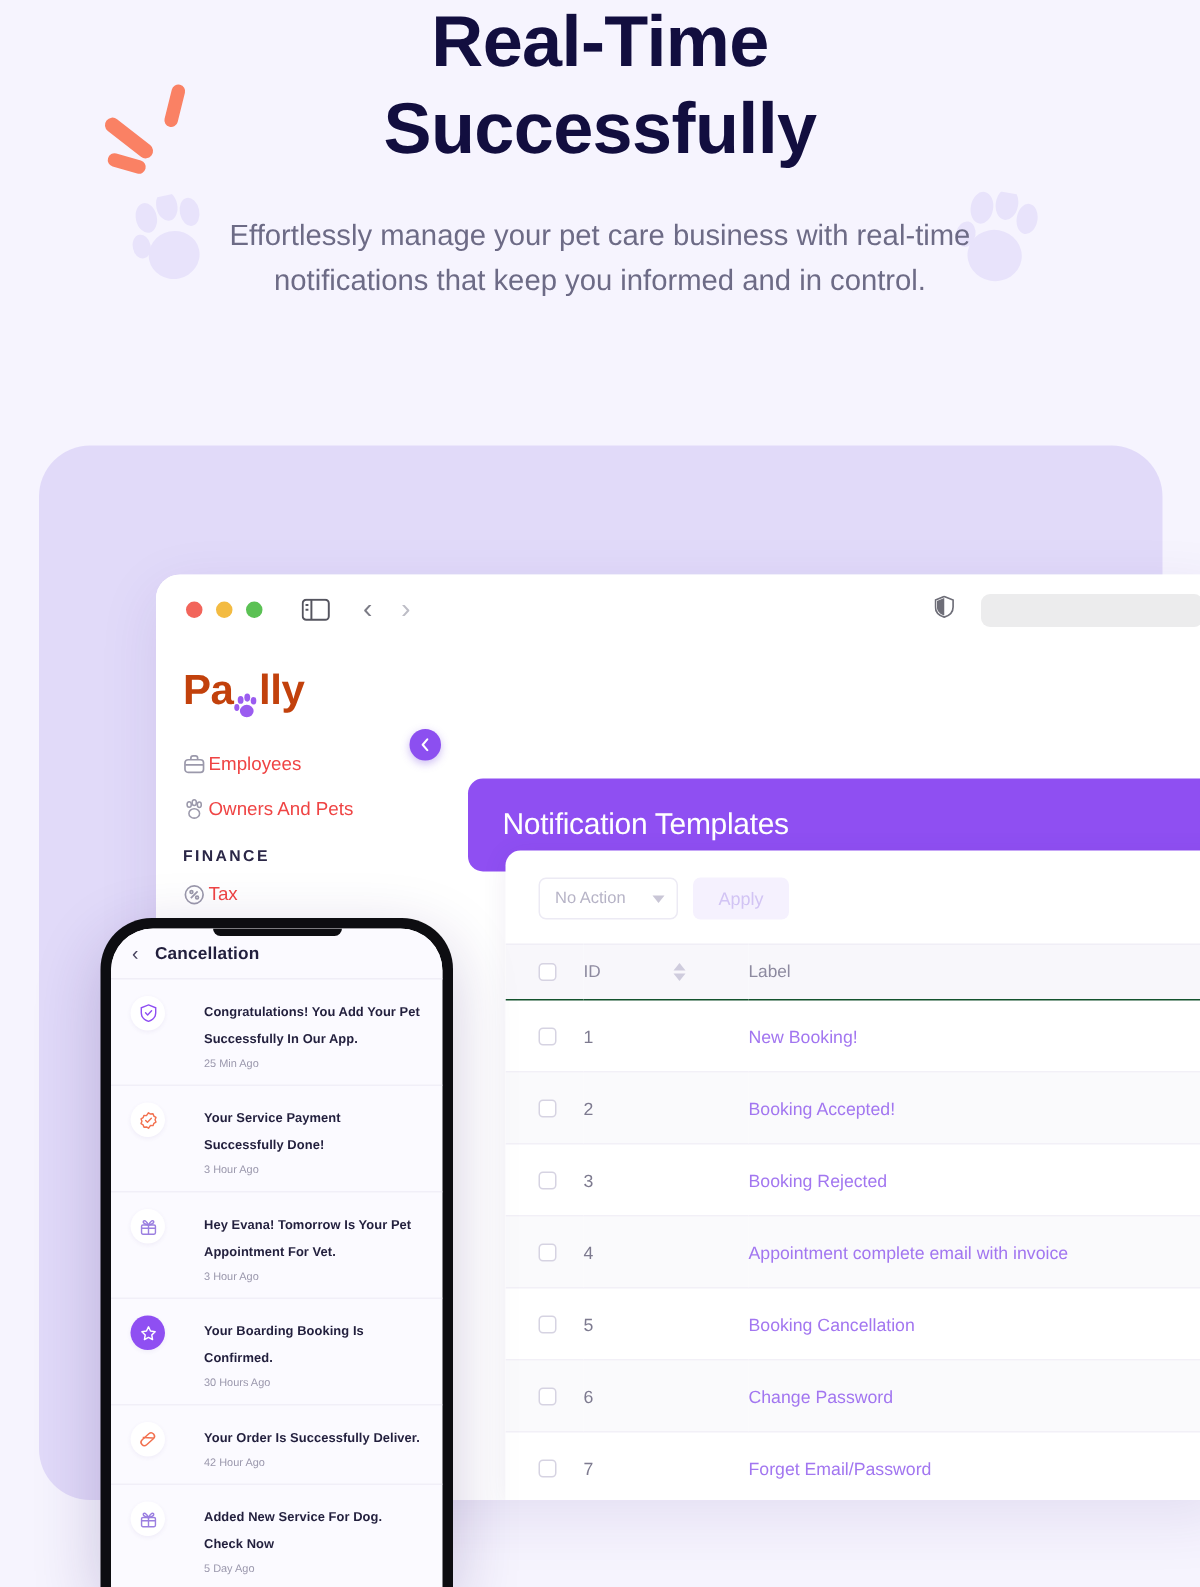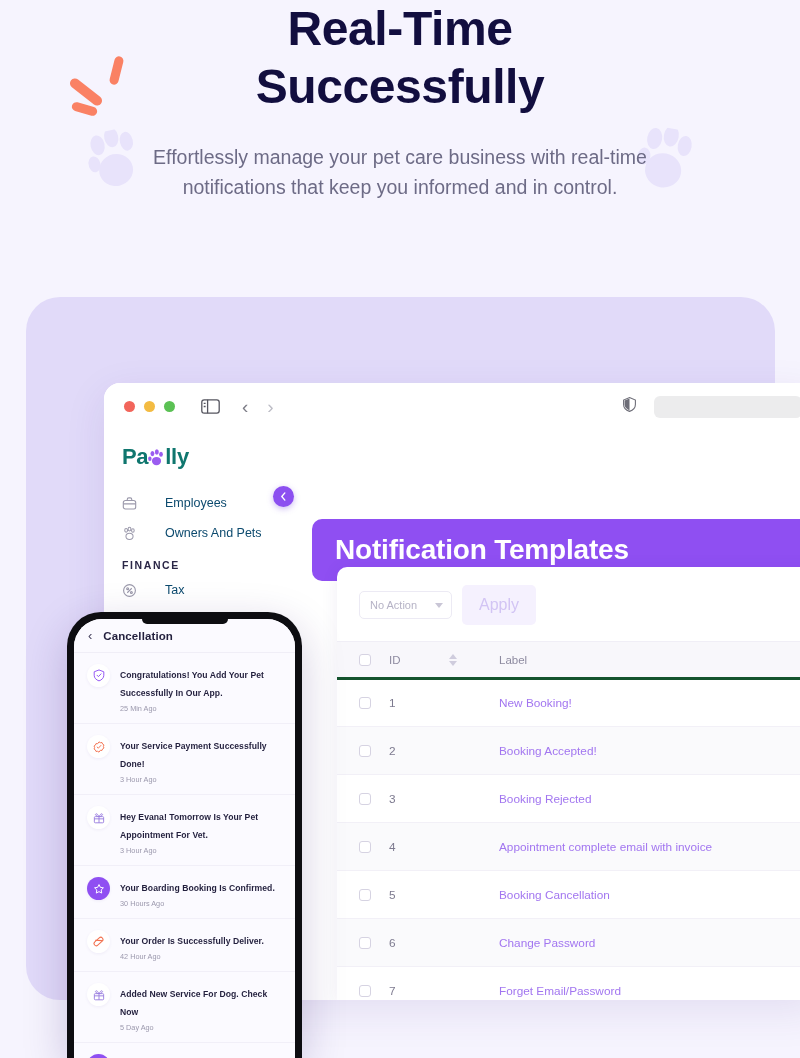--- a/index.html
+++ b/index.html
@@ -96,33 +96,33 @@
   
   .app { display: flex; height: calc(100% - 47px); position: relative; }
 
   .side {
     width: 181px;
     background: #ffffff;
     padding: 14px 0 0 18px;
     flex: 0 0 181px;
   }
   .logo {
-    font-size: 22px;
+    font-size: 28px;
     font-weight: 800;
-    color: #0f766e;
+    color: #c2410c;
     letter-spacing: -0.3px;
     display: flex;
-    align-items: flex-start;
+    align-items: center;
     margin-bottom: 18px;
   }
   .logo .pawmark { display: inline-block; width: 17px; height: 17px; position: relative; top: 2px; }
 
   .nav-item {
-    display: flex; align-items: center; gap: 28px;
-    height: 30px; color: #0c4a6e; font-size: 12.5px;
+    display: flex; align-items: center; gap: 2px;
+    height: 30px; color: #ef4444; font-size: 12.5px;
   }
   .nav-item .ico { width: 15px; height: 15px; display: block; color: #9b99ab; }
   .nav-group {
     font-size: 10.5px; letter-spacing: 1.6px; color: #2b2747;
     font-weight: 600; margin: 11px 0 4px;
   }
 
   .content { flex: 1; position: relative; }
 
   .collapse-btn {
@@ -136,55 +136,55 @@
 
   .page-head {
     position: absolute; left: 27px; top: 89px; right: -60px;
     height: 62px;
     background: #8f4ff2;
     border-radius: 10px;
     display: flex; align-items: center;
     padding-left: 23px;
     z-index: 2;
   }
-  .page-head h2 { color: #fff; font-size: 28px; font-weight: 700; letter-spacing: -0.2px; }
+  .page-head h2 { color: #fff; font-size: 20px; font-weight: 400; letter-spacing: -0.2px; }
 
   .card {
     position: absolute; left: 52px; top: 137px; right: -90px; bottom: 0;
     background: #fff;
     border-radius: 10px 10px 0 0;
     z-index: 3;
     box-shadow: 0 2px 18px rgba(60,30,120,.07);
     overflow: hidden;
   }
   .toolbar { display: flex; align-items: center; gap: 10px; padding: 18px 0 16px 22px; }
   .select {
     width: 93px; height: 28px; border: 1px solid #eceaf4; border-radius: 5px;
     display: flex; align-items: center; justify-content: space-between;
     padding: 0 8px 0 10px;
     font-size: 11px; color: #b6b3c6;
   }
   .caret { width: 0; height: 0; border-left: 4px solid transparent; border-right: 4px solid transparent; border-top: 5px solid #c9c6d6; }
   .apply-btn {
-    height: 40px; padding: 0 17px; border-radius: 5px;
-    background: #f5f1fe; color: #d2c4f4; font-size: 16px;
+    height: 28px; padding: 0 17px; border-radius: 5px;
+    background: #f5f1fe; color: #d2c4f4; font-size: 12px;
     display: flex; align-items: center; justify-content: center;
   }
 
   table.tbl { width: 100%; border-collapse: collapse; table-layout: fixed; }
   table.tbl th, table.tbl td { text-align: left; }
   .col-chk { width: 52px; padding-left: 22px; }
   .col-id  { width: 110px; }
 
   table.tbl thead th {
     background: #f8f7fb;
     height: 37px;
     font-size: 11.5px; font-weight: 400; color: #8e8ba0;
     border-top: 1px solid #f0eef6;
-    border-bottom: 3px solid #14532d;
+    border-bottom: 1px solid #14532d;
     vertical-align: middle;
   }
   .idhead { display: flex; align-items: center; }
   .sorticon { margin-left: 48px; display: flex; flex-direction: column; gap: 2px; color: #cfccdd; }
   .sorticon i { display: block; width: 0; height: 0; border-left: 4px solid transparent; border-right: 4px solid transparent; }
   .sorticon i.up { border-bottom: 5px solid currentColor; }
   .sorticon i.dn { border-top: 5px solid currentColor; }
 
   table.tbl tbody tr { height: 48px; }
   table.tbl tbody tr:nth-child(odd) { background: #ffffff; }
@@ -222,21 +222,21 @@
   }
   .ph-head {
     height: 34px; display: flex; align-items: center; gap: 11px;
     padding: 0 14px; border-bottom: 1px solid #f0eef7;
     background: #fbfaff;
   }
   .ph-back { font-size: 13px; color: #46425e; font-weight: 300; }
   .ph-title { font-size: 11.5px; color: #221f3d; font-weight: 600; letter-spacing: .1px; }
 
   .notif {
-    display: flex; gap: 10px; padding: 11px 13px 10px 13px;
+    display: flex; gap: 26px; padding: 11px 13px 10px 13px;
     border-bottom: 1px solid #f1eff8;
     align-items: flex-start;
   }
   .nicon {
     width: 23px; height: 23px; border-radius: 50%;
     background: #fff;
     display: flex; align-items: center; justify-content: center;
     flex: 0 0 23px;
     box-shadow: 0 1px 3px rgba(80,50,160,.07);
   }

